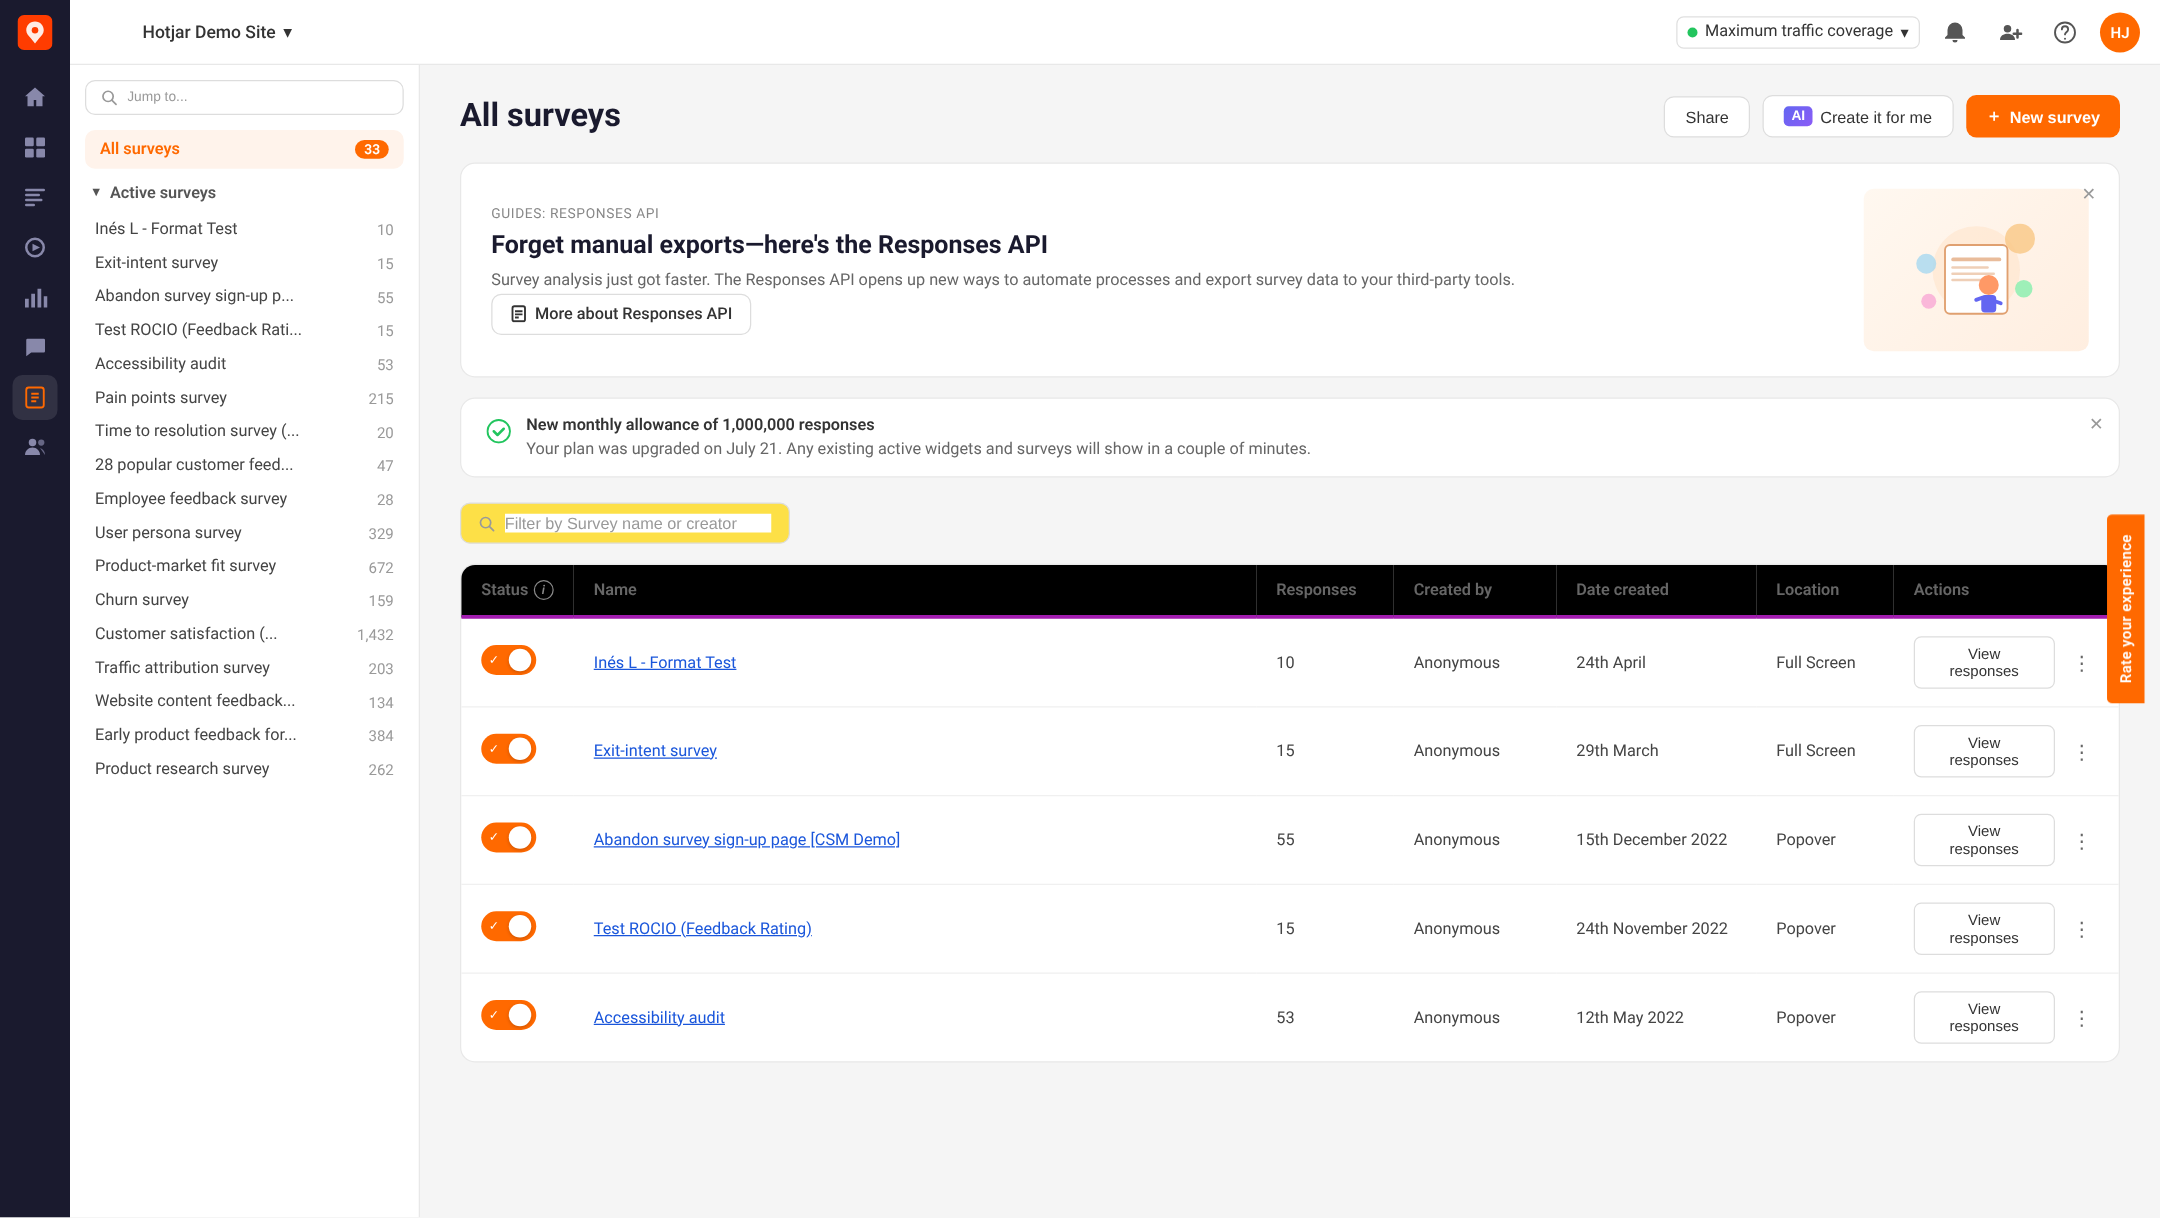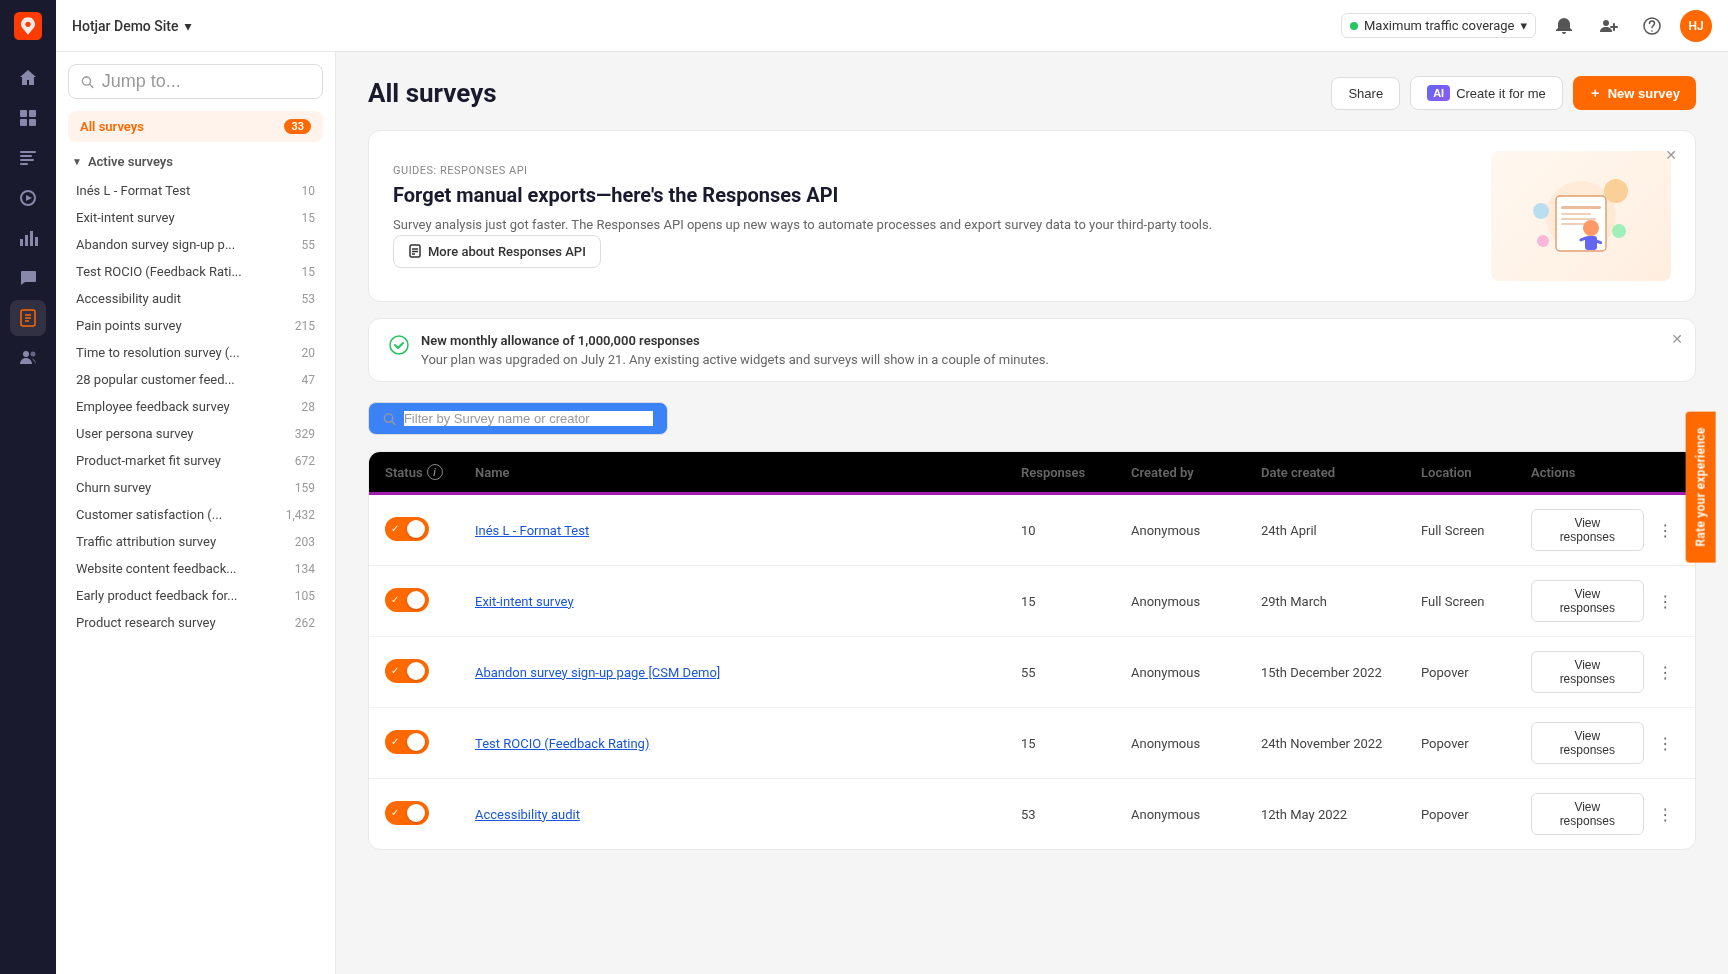--- a/index.html
+++ b/index.html
@@ -14,34 +14,34 @@
     .nav-icon { width: 36px; height: 36px; border-radius: 8px; display: flex; align-items: center; justify-content: center; color: #8888aa; cursor: pointer; font-size: 16px; }
     .nav-icon:hover, .nav-icon.active { background: rgba(255,255,255,0.1); color: #fff; }
     .nav-icon.active { color: #ff6900; }
 
     
     .content-area { flex: 1; display: flex; flex-direction: column; overflow: hidden; }
 
     
     .top-bar { height: 52px; background: #fff; border-bottom: 1px solid #e8e8e8; display: flex; align-items: center; padding: 0 16px; justify-content: space-between; flex-shrink: 0; }
     .top-bar-left { display: flex; align-items: center; gap: 8px; }
-    .site-name { font-size: 14px; font-weight: 500; color: #333; display: flex; align-items: flex-end; gap: 6px; cursor: pointer; }
+    .site-name { font-size: 14px; font-weight: 500; color: #333; display: flex; align-items: flex-end; gap: 6px; cursor: pointer; margin-left: 42px; }
     .top-bar-right { display: flex; align-items: center; gap: 12px; }
     .top-bar-icon { width: 32px; height: 32px; display: flex; align-items: center; justify-content: center; cursor: pointer; color: #555; border-radius: 6px; }
     .traffic-badge { display: flex; align-items: center; gap: 6px; font-size: 13px; color: #333; cursor: pointer; padding: 4px 8px; border: 1px solid #e0e0e0; border-radius: 6px; }
     .traffic-dot { width: 8px; height: 8px; background: #22c55e; border-radius: 50%; }
     .avatar { width: 32px; height: 32px; border-radius: 50%; background: #ff6900; display: flex; align-items: center; justify-content: center; color: #fff; font-size: 12px; font-weight: 600; cursor: pointer; overflow: hidden; }
 
     
     .main-area { display: flex; flex: 1; overflow: hidden; }
 
     
     .sidebar { width: 280px; background: #fff; border-right: 1px solid #e8e8e8; overflow-y: auto; flex-shrink: 0; padding: 12px; }
     .search-box { display: flex; align-items: center; gap: 8px; border: 1px solid #ddd; border-radius: 8px; padding: 6px 12px; margin-bottom: 12px; background: #fff; }
-    .search-box input { border: none; outline: none; font-size: 18px; width: 100%; color: #666; }
+    .search-box input { border: none; outline: none; font-size: 11px; width: 100%; color: #666; }
     .search-box input::placeholder { color: #999; }
     .sidebar-active-tag { display: flex; align-items: center; justify-content: space-between; background: #fff3eb; border-radius: 8px; padding: 8px 12px; margin-bottom: 4px; cursor: pointer; }
     .sidebar-active-tag span:first-child { color: #ff6900; font-weight: 600; font-size: 13px; }
     .sidebar-active-tag .count { background: #ff6900; color: #fff; border-radius: 10px; padding: 1px 7px; font-size: 11px; font-weight: 600; }
     .active-surveys-header { display: flex; align-items: center; gap: 6px; padding: 8px 4px; font-size: 13px; font-weight: 600; color: #555; cursor: pointer; }
     .chevron-icon { font-size: 10px; }
     .sidebar-item { display: flex; align-items: center; justify-content: space-between; padding: 6px 8px; border-radius: 6px; cursor: pointer; color: #444; font-size: 13px; }
     .sidebar-item .item-name { flex: 1; overflow: hidden; text-overflow: ellipsis; white-space: nowrap; }
     .sidebar-item .item-count { color: #999; font-size: 12px; flex-shrink: 0; margin-left: 8px; }
 
@@ -68,21 +68,21 @@
     
     .alert { background: #fff; border: 1px solid #e8e8e8; border-radius: 12px; padding: 14px 20px; margin-bottom: 20px; display: flex; align-items: flex-start; gap: 12px; position: relative; }
     .alert-icon { color: #22c55e; font-size: 18px; flex-shrink: 0; margin-top: 2px; }
     .alert-content { flex: 1; }
     .alert-title { font-size: 13px; font-weight: 600; color: #333; margin-bottom: 4px; }
     .alert-text { font-size: 13px; color: #666; }
     .alert-close { position: absolute; top: 12px; right: 12px; cursor: pointer; color: #999; }
 
     
     .filter-row { margin-bottom: 16px; }
-    .filter-input { display: flex; align-items: center; gap: 8px; border: 1px solid #ddd; border-radius: 8px; padding: 8px 14px; background: #3b82f6; width: 300px; }
+    .filter-input { display: flex; align-items: center; gap: 8px; border: 1px solid #ddd; border-radius: 8px; padding: 8px 14px; background: #fde047; width: 264px; }
     .filter-input input { border: none; outline: none; font-size: 13px; width: 100%; color: #666; }
     .filter-input input::placeholder { color: #999; }
 
     
     .table-container { background: #fff; border: 1px solid #e8e8e8; border-radius: 12px; overflow: hidden; }
     .table { width: 100%; border-collapse: collapse; }
     .table thead th { padding: 12px 16px; text-align: left; font-size: 13px; font-weight: 600; color: #666; border-bottom: 3px solid #a21caf; background: #000000; }
     .table thead th:first-child { width: 90px; }
     .table thead th.responses-col { width: 110px; }
     .table thead th.created-by-col { width: 130px; }
@@ -310,21 +310,21 @@
             <div class="sidebar-item">
               <span class="item-name">Traffic attribution survey</span>
               <span class="item-count">203</span>
             </div>
             <div class="sidebar-item">
               <span class="item-name">Website content feedback...</span>
               <span class="item-count">134</span>
             </div>
             <div class="sidebar-item">
               <span class="item-name">Early product feedback for...</span>
-              <span class="item-count">105</span>
+              <span class="item-count">384</span>
             </div>
             <div class="sidebar-item">
               <span class="item-name">Product research survey</span>
               <span class="item-count">262</span>
             </div>
           </div>
       </div>
 
       <div class="page-content">
 

